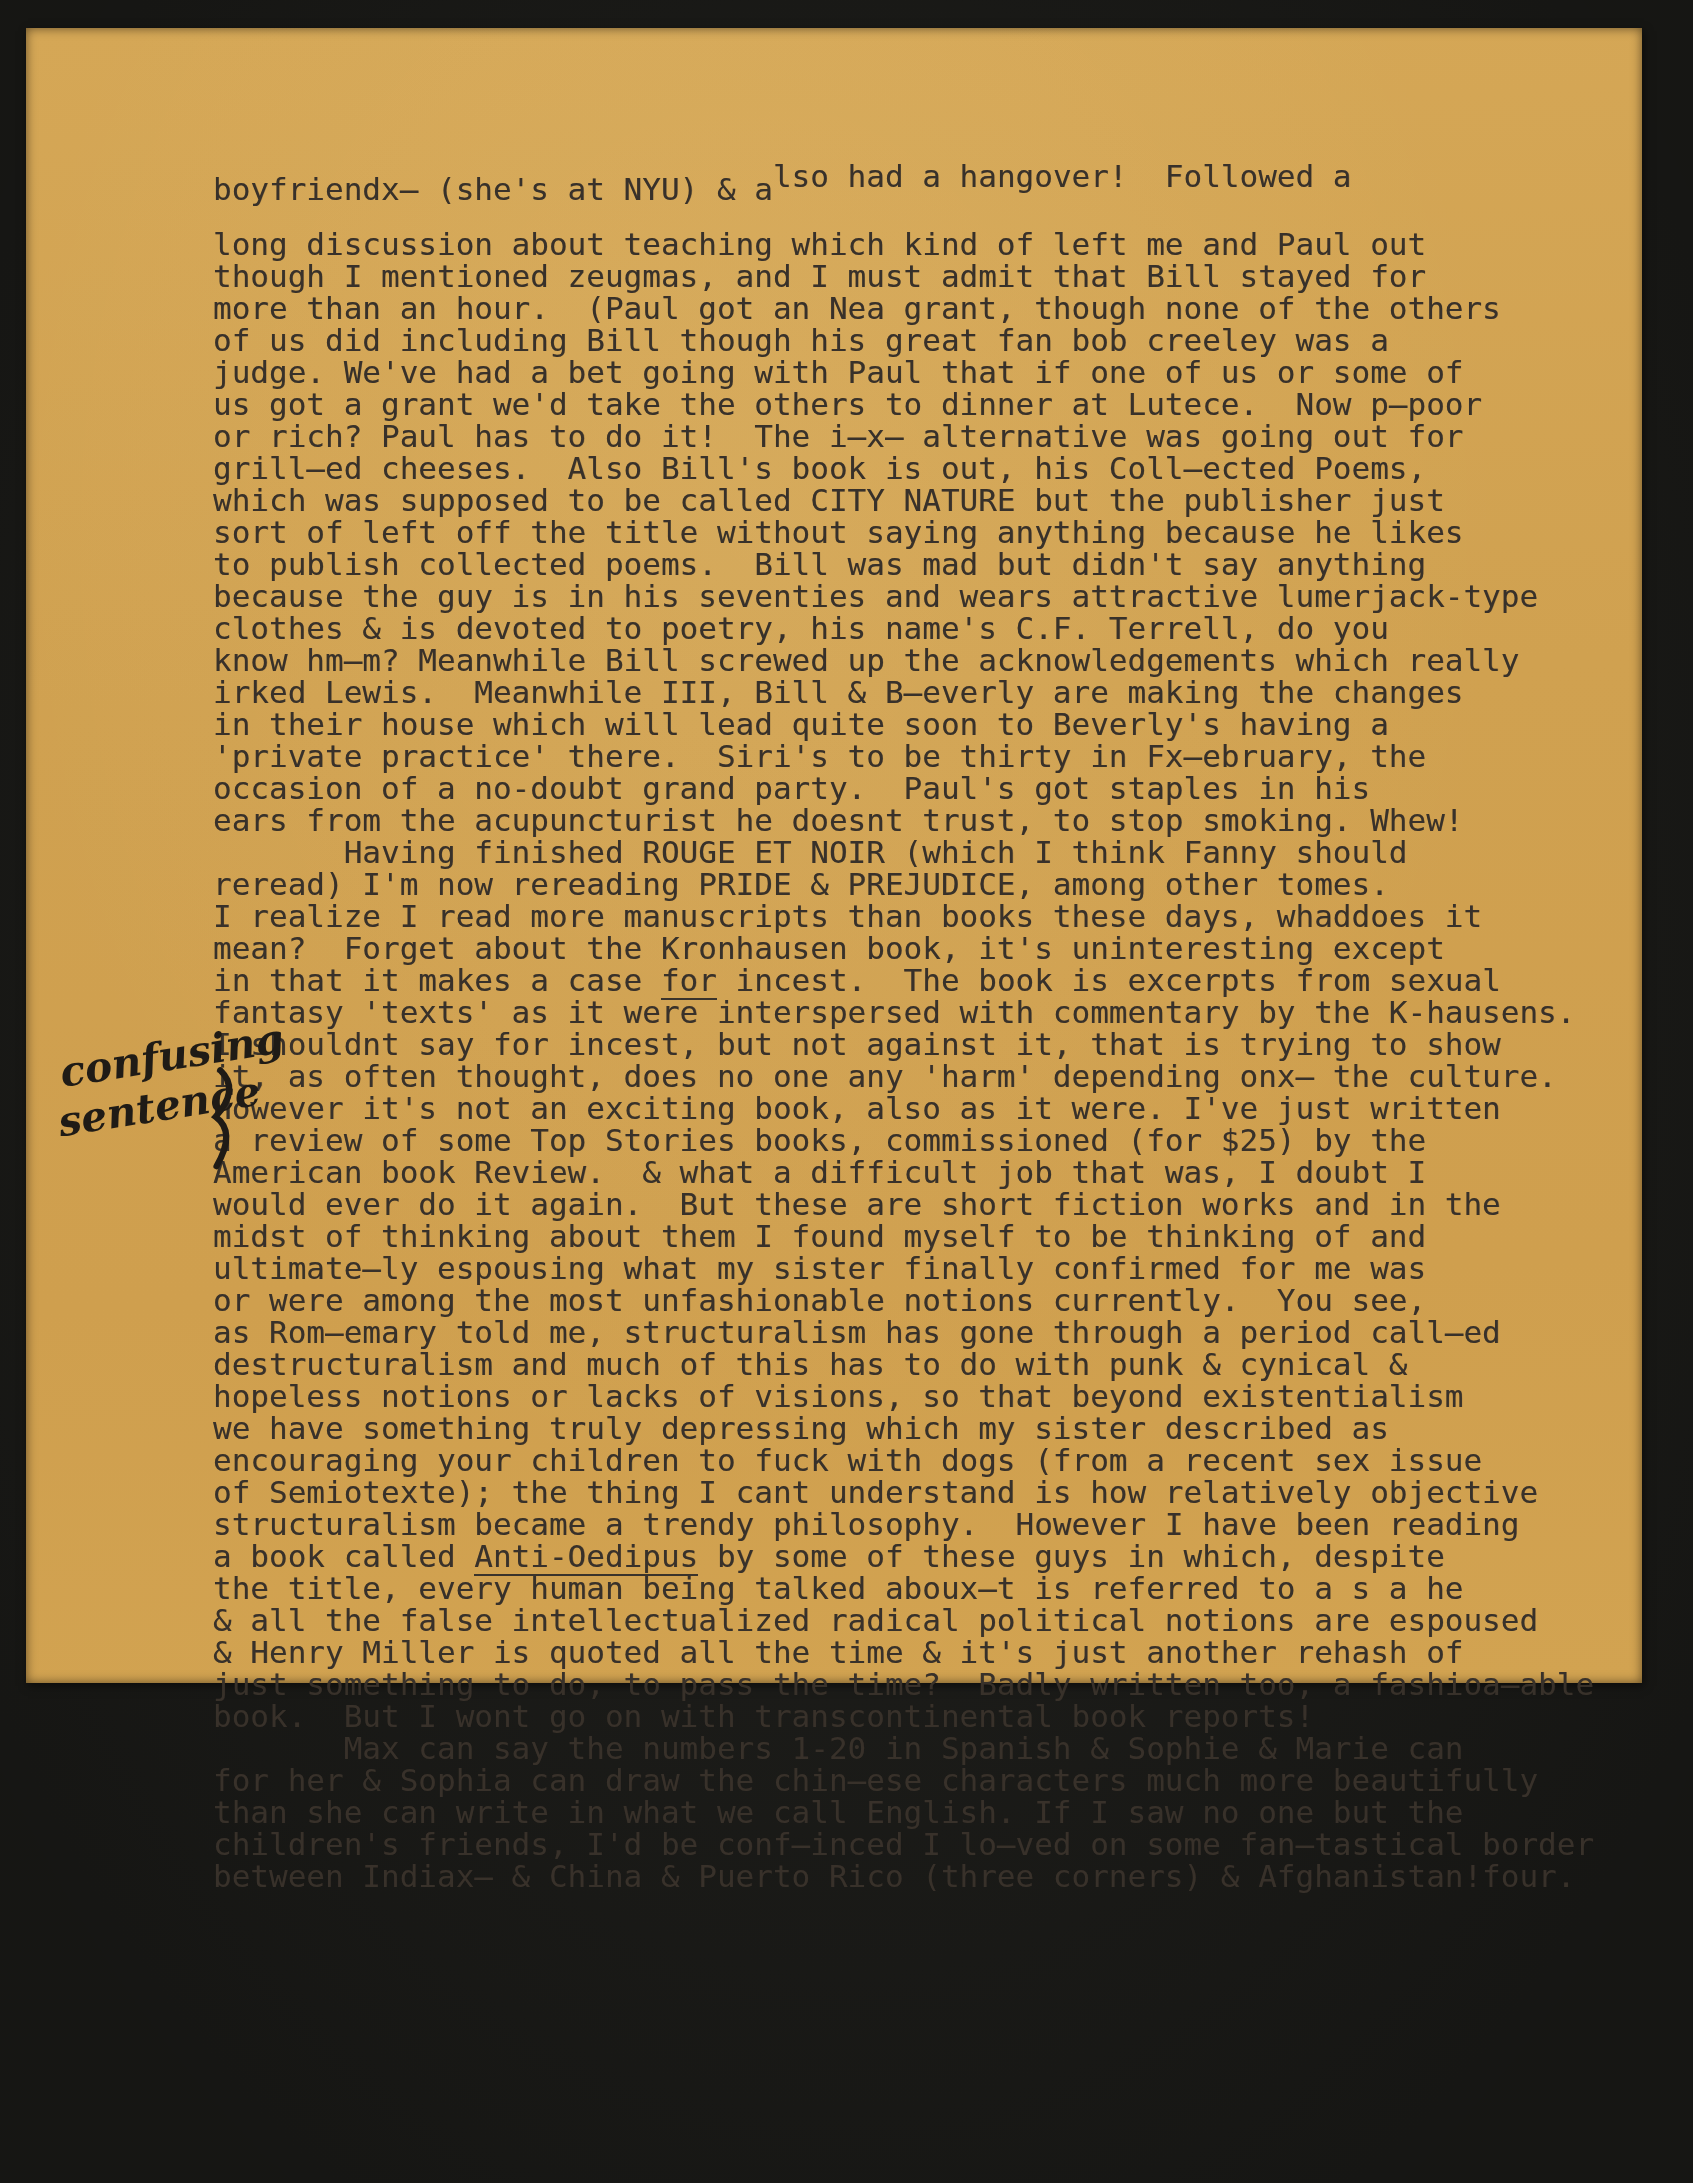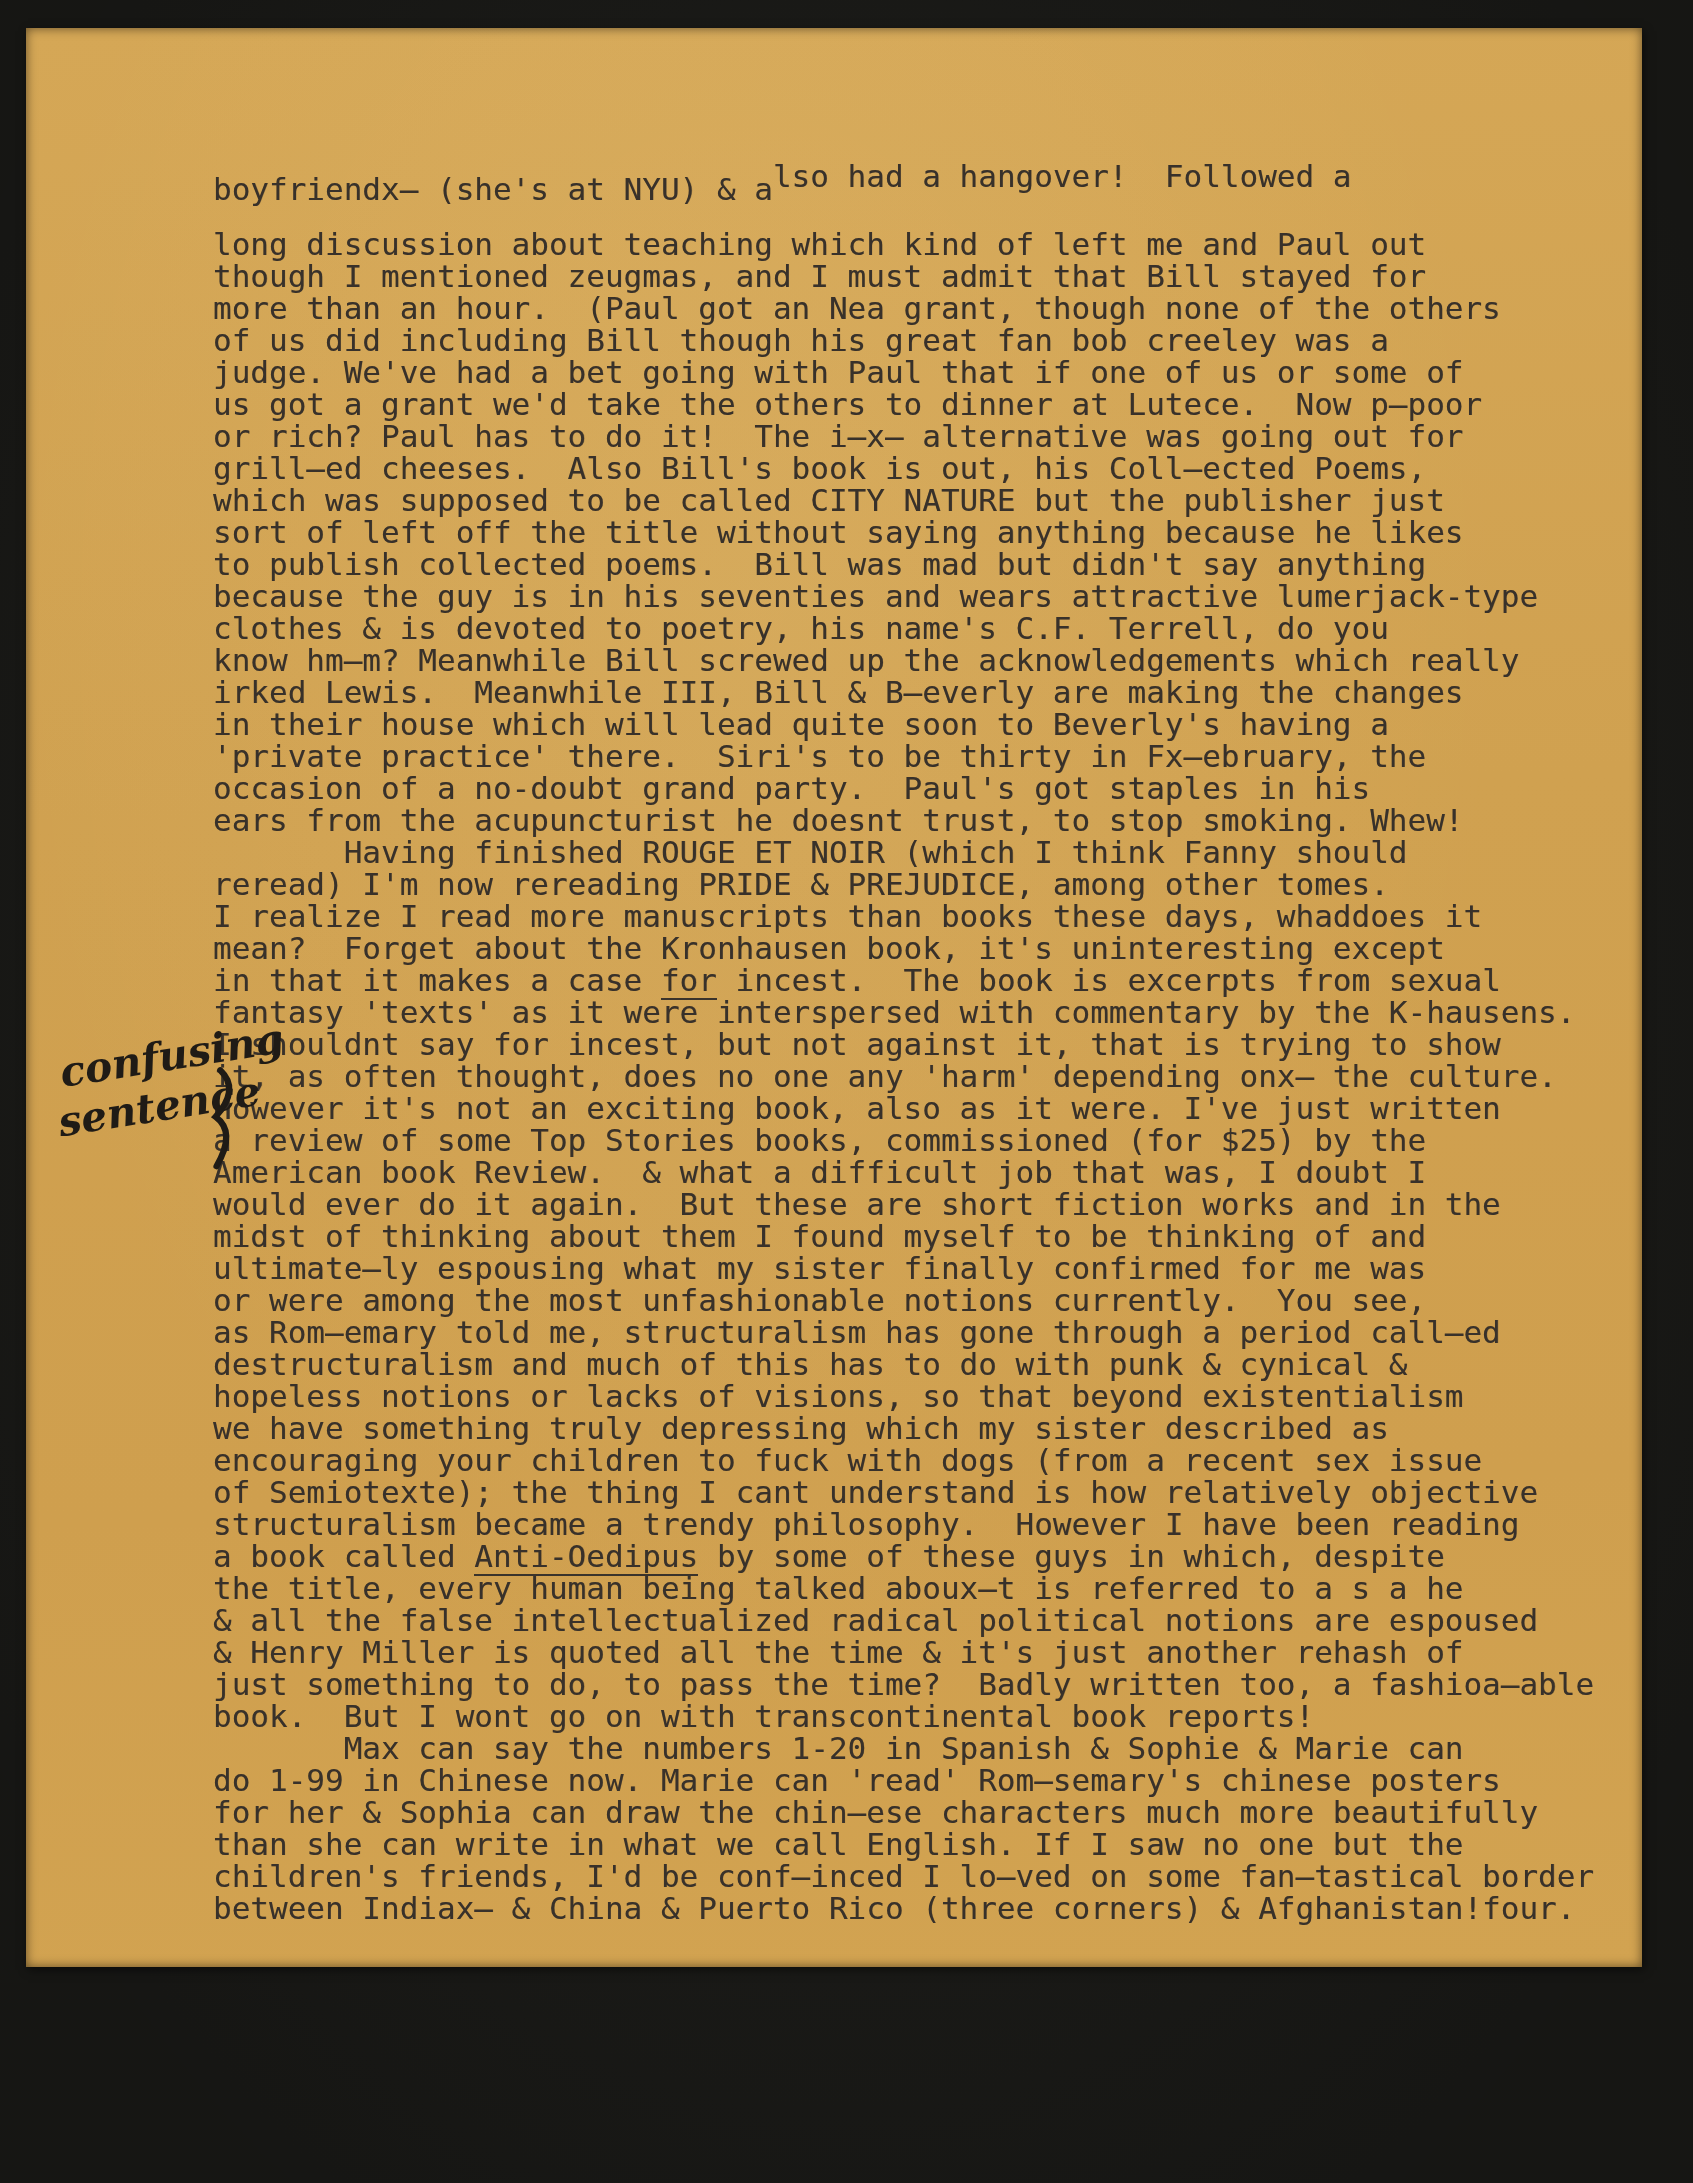--- a/index.html
+++ b/index.html
@@ -12,21 +12,21 @@
   }
   .mat {
     position: absolute; inset: 0;
     background:
       radial-gradient(ellipse at 50% 45%, rgba(60,60,55,0.10), rgba(0,0,0,0.25) 85%),
       #1d1d1a;
   }
   .paper {
     position: absolute;
     left: 26px; top: 28px;
-    width: 1616px; height: 1939px;
+    width: 1616px; height: 1655px;
     background:
       radial-gradient(ellipse at 45% 30%, rgba(255,235,180,0.10), rgba(0,0,0,0) 60%),
       linear-gradient(178deg, #d5a756 0%, #d0a150 40%, #cf9f4e 75%, #d2a351 100%);
     box-shadow: 0 0 10.5px rgba(0,0,0,0.55) inset, 1.9px 2.9px 8.6px rgba(0,0,0,0.5);
   }
   .letter {
     position: absolute;
     left: 187px; top: 145px;
     color: #38312a;
     font-size: 31px;
@@ -111,21 +111,20 @@
 
     <div class="line"><span>a book called </span><span class="u">Anti-Oedipus</span><span> by some of these guys in which, despite</span></div>
 
     <div>
         <div class="line">the title, every human being talked aboux̶t is referred to a s a he</div>
         <div class="line">&amp; all the false intellectualized radical political notions are espoused</div>
         <div class="line">&amp; Henry Miller is quoted all the time &amp; it's just another rehash of</div>
         <div class="line">just something to do, to pass the time?  Badly written too, a fashioa̶able</div>
         <div class="line">book.  But I wont go on with transcontinental book reports!</div>
         <div class="line">       Max can say the numbers 1-20 in Spanish &amp; Sophie &amp; Marie can</div>
-        <div class="line">do 1-99 in Chinese now. Marie can 'read' Rom̶semary's chinese posters</div>
         <div class="line">for her &amp; Sophia can draw the chin̶ese characters much more beautifully</div>
         <div class="line">than she can write in what we call English. If I saw no one but the</div>
         <div class="line">children's friends, I'd be conf̶inced I lo̶ved on some fan̶tastical border</div>
         <div class="line">between Indiax̶ &amp; China &amp; Puerto Rico (three corners) &amp; Afghanistan!four.</div>
       </div>
 
   </div>
 </div>
 
 <svg class="annotation-svg" width="266" height="190" viewBox="0 0 560 400">

